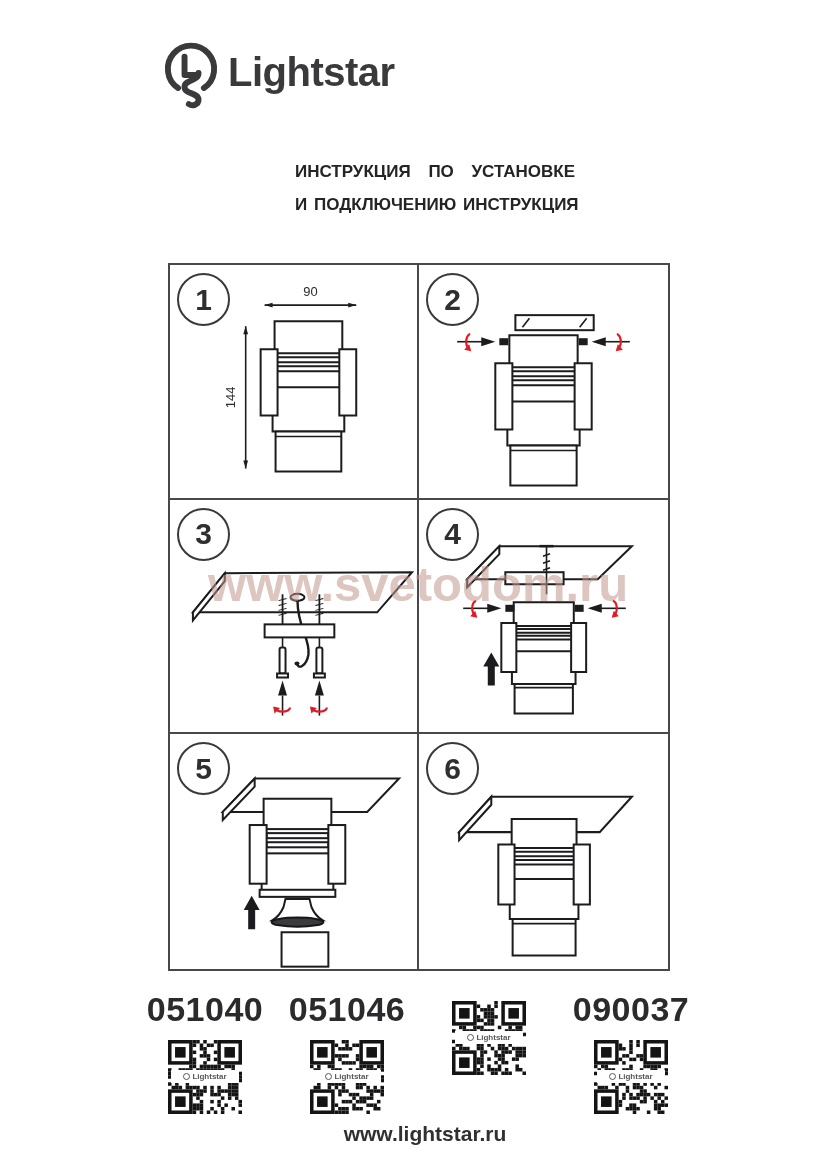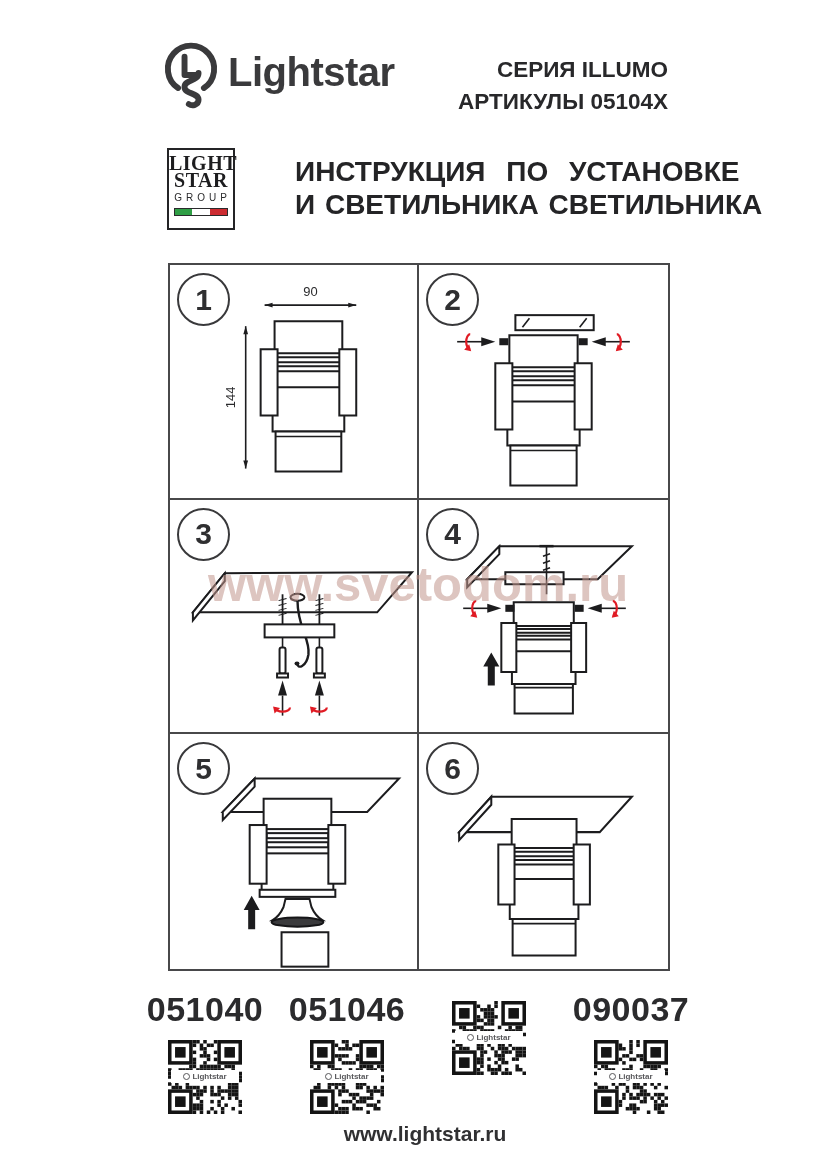--- a/index.html
+++ b/index.html
@@ -16,21 +16,21 @@
   
   .group-box{position:absolute;left:167px;top:148px;width:68px;height:82px;
              border:2px solid #242426;box-sizing:border-box;text-align:center;padding-top:5px;}
   .group-serif{font-family:"Liberation Serif","DejaVu Serif",serif;font-weight:bold;
                font-size:20px;line-height:17px;color:#1d1d1f;letter-spacing:0.5px;}
   .group-sub{font-size:10px;letter-spacing:4px;margin-top:3px;color:#2a2a2c;padding-left:3px;}
   .flag{width:52px;height:6px;margin:5px auto 0;border:1px solid #2a2a2c;display:flex;}
   .flag span{flex:1;}
 
   
-  .title{position:absolute;left:295px;top:155px;font-weight:bold;font-size:28px;
+  .title{position:absolute;left:295px;top:155px;font-weight:bold;font-size:17px;
          line-height:33px;color:#242426;white-space:nowrap;}
   .title .l1{word-spacing:13px;}
   .title .l2{word-spacing:2px;}
 
   
   .grid{position:absolute;left:168px;top:263px;width:502px;height:708px;
         border:2px solid #48484a;box-sizing:border-box;
         display:grid;grid-template-columns:1fr 1fr;grid-template-rows:1fr 1fr 1fr;z-index:1;}
   .cell{position:relative;box-sizing:border-box;}
   .cell.br{border-right:2px solid #48484a;}
@@ -106,39 +106,25 @@
       </g>
     </defs>
   </svg>
 
   <svg class="bulb-logo" viewBox="0 0 52 66">
     <path d="M14,46 A 21.5 21.5 0 1 1 38,46" fill="none" stroke="#3a3a3c" stroke-width="5.5" stroke-linecap="round"></path>
     <path d="M20,17 L20,34 L31,34" fill="none" stroke="#3a3a3c" stroke-width="5.5" stroke-linecap="round" stroke-linejoin="round"></path>
     <path d="M33,32 C33,40 20,38 20,45 C20,52 33,50 33,57 C33,62 27,63 24,61" fill="none" stroke="#3a3a3c" stroke-width="5.5" stroke-linecap="round"></path>
   </svg>
   <div class="wordmark">Lightstar</div>
-  <div class="series-block">
-    <div>СЕРИЯ ILLUMO</div>
-    <div>АРТИКУЛЫ 05104X</div>
-  </div>
-
-  <div class="group-box">
-    <div class="group-serif">LIGHT</div>
-    <div class="group-serif">STAR</div>
-    <div class="group-sub">GROUP</div>
-    <div class="flag">
-      <span style="background:#2f9e45"></span>
-        <span style="background:#fff"></span>
-        <span style="background:#cc2b31"></span>
-    </div>
-  </div>
+
 
   <div class="title">
     <div class="l1">ИНСТРУКЦИЯ ПО УСТАНОВКЕ</div>
-    <div class="l2">И СВЕТИЛЬНИКА СВЕТИЛЬНИКА</div>
+    <div class="l2">И ПОДКЛЮЧЕНИЮ ИНСТРУКЦИЯ</div>
   </div>
 
   <div class="grid">
 
     <div class="cell br bb">
       <div class="step-circle">1</div>
       <svg class="diagram" viewBox="0 0 248 232" preserveAspectRatio="none">
         <line x1="95" y1="40" x2="187" y2="40" class="ln"></line>
         <polygon points="95,40 103,37.6 103,42.4" class="s"></polygon>
         <polygon points="187,40 179,37.6 179,42.4" class="s"></polygon>

